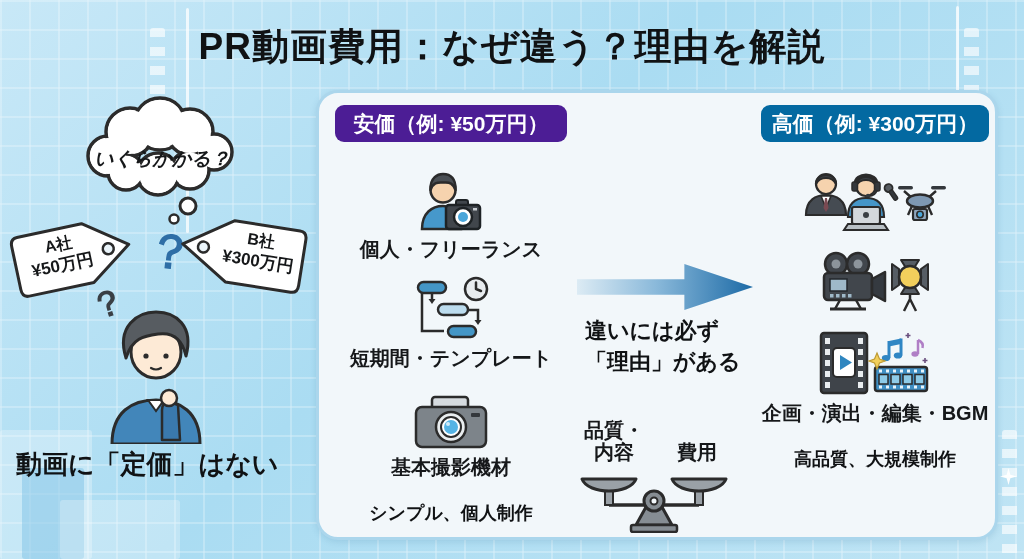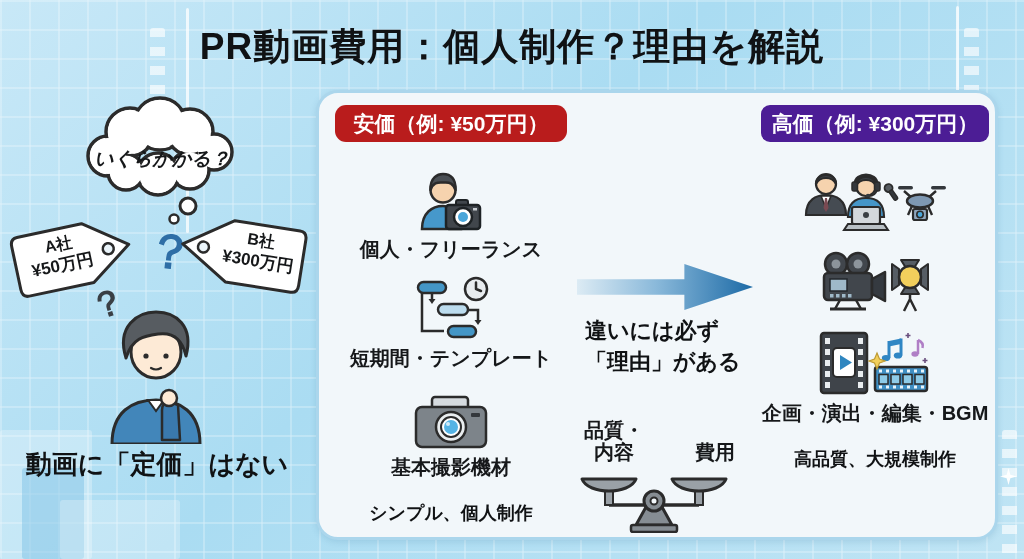--- a/index.html
+++ b/index.html
@@ -45,74 +45,74 @@
   .tag .tag-text { position:absolute; top:9px; text-align:center; line-height:1.25; color:#16181a; }
   .tag-a .tag-text { left:8px; width:82px; }
   .tag-b .tag-text { left:42px; width:82px; }
   .tag-text .l1 { font-size:16px; font-weight:800; }
   .tag-text .l2 { font-size:17px; font-weight:800; }
   .big-q { position:absolute; left:146px; top:220px; font-size:48px; font-weight:800;
     color:#2e6ea6; transform:rotate(6deg); }
   .small-q { position:absolute; left:90px; top:280px; font-size:36px; font-weight:800;
     color:#3a3f44; transform:rotate(-18deg); }
   .person-svg { position:absolute; left:98px; top:306px; }
-  .left-caption { position:absolute; left:16px; top:447px; width:282px; text-align:center;
+  .left-caption { position:absolute; left:16px; top:447px; width:282px; 
     font-size:26px; font-weight:800; color:#101214; }
 
   
   .panel {
     position:absolute; left:316px; top:90px; width:682px; height:450px;
     background:#f2f7fa; border:3px solid #abd6ec; border-radius:22px;
     box-shadow: 0 2px 6px rgba(60,120,160,.18);
   }
   .col { position:absolute; top:12px; display:flex; flex-direction:column; align-items:center; }
   .col-cheap { left:16px; width:232px; }
   .col-expensive { left:442px; width:228px; }
   .badge {
     width:100%; height:37px; border-radius:9px; display:flex; align-items:center; justify-content:center;
     color:#fff; font-size:21px; font-weight:800; margin-bottom:21px;
   }
-  .badge-cheap { background:#b91c1c;border-radius:11px; }
-  .badge-expensive { background:#4c1d95; }
+  .badge-cheap { background:#4c1d95; }
+  .badge-expensive { background:#0369a1; }
   .item { display:flex; flex-direction:column; align-items:center; margin-bottom:9px;justify-content:flex-end; }
   .item .icon-box { height:70px; display:flex; align-items:flex-end; justify-content:center; margin-bottom:3px; }
   .item-label { font-size:20px; font-weight:800; color:#16181a; white-space:nowrap; }
   .col-summary { margin-top:11px; font-size:18px; font-weight:800; color:#101214; white-space:nowrap; }
 
   
   .arrow {
     position:absolute; left:258px; top:171px; width:176px; height:46px;
     background: linear-gradient(90deg, #dcebf4 0%, #8ab9da 45%, #1c6aa6 100%);
     clip-path: polygon(0 33%, 61% 33%, 61% 0, 100% 50%, 61% 100%, 61% 67%, 0 67%);
   }
   .center-message { position:absolute; left:266px; top:222px; font-size:22px; font-weight:800;
     color:#101214; line-height:31px; }
   .scale-wrap { position:absolute; left:255px; top:326px; width:170px; }
   .scale-label { position:absolute; font-size:20px; font-weight:800; color:#16181a; line-height:22px; }
   .scale-label.left { left:8px; top:0; text-align:center; width:64px; }
-  .scale-label.right { left:115px; top:22px; width:52px; text-align:center; }
+  .scale-label.right { left:103px; top:22px; width:52px; text-align:left; }
   .scale-svg { position:absolute; left:0; top:44px; }
 </style>
 </head>
 <body>
 
 <div class="stage">
 
   <div class="deco film-line" style="left:186px; top:8px; height:225px;"></div>
   <div class="deco film-dashes" style="left:150px; top:28px; height:146px;"></div>
   <div class="deco film-line" style="left:956px; top:6px; height:230px;"></div>
   <div class="deco film-dashes" style="left:964px; top:28px; height:146px;"></div>
   <div class="deco film-dashes" style="left:1002px; top:430px; height:129px;"></div>
   <div class="deco city-block" style="left:0; top:430px; width:92px; height:129px;"></div>
   <div class="deco city-block b2" style="left:22px; top:468px; width:62px; height:91px;"></div>
   <div class="deco city-block" style="left:60px; top:500px; width:120px; height:59px;"></div>
   <div class="deco sparkle" style="left:946px; top:490px; width:46px; height:46px;"></div>
   <div class="deco sparkle" style="left:1000px; top:468px; width:17px; height:17px;"></div>
 
-  <h1 class="page-title">PR動画費用：個人制作？理由を解説</h1>
+  <h1 class="page-title">PR動画費用：なぜ違う？理由を解説</h1>
 
   <svg class="cloud-svg" width="178" height="132" viewBox="0 0 178 132">
     <g stroke="#2b2b2b" stroke-width="3.5" fill="#ffffff">
       <circle cx="40" cy="62" r="20"></circle>
         <circle cx="62" cy="38" r="24"></circle>
         <circle cx="92" cy="30" r="26"></circle>
       <circle cx="122" cy="38" r="23"></circle>
         <circle cx="146" cy="58" r="18"></circle>
         <circle cx="122" cy="76" r="19"></circle>
       <circle cx="90" cy="80" r="21"></circle>

